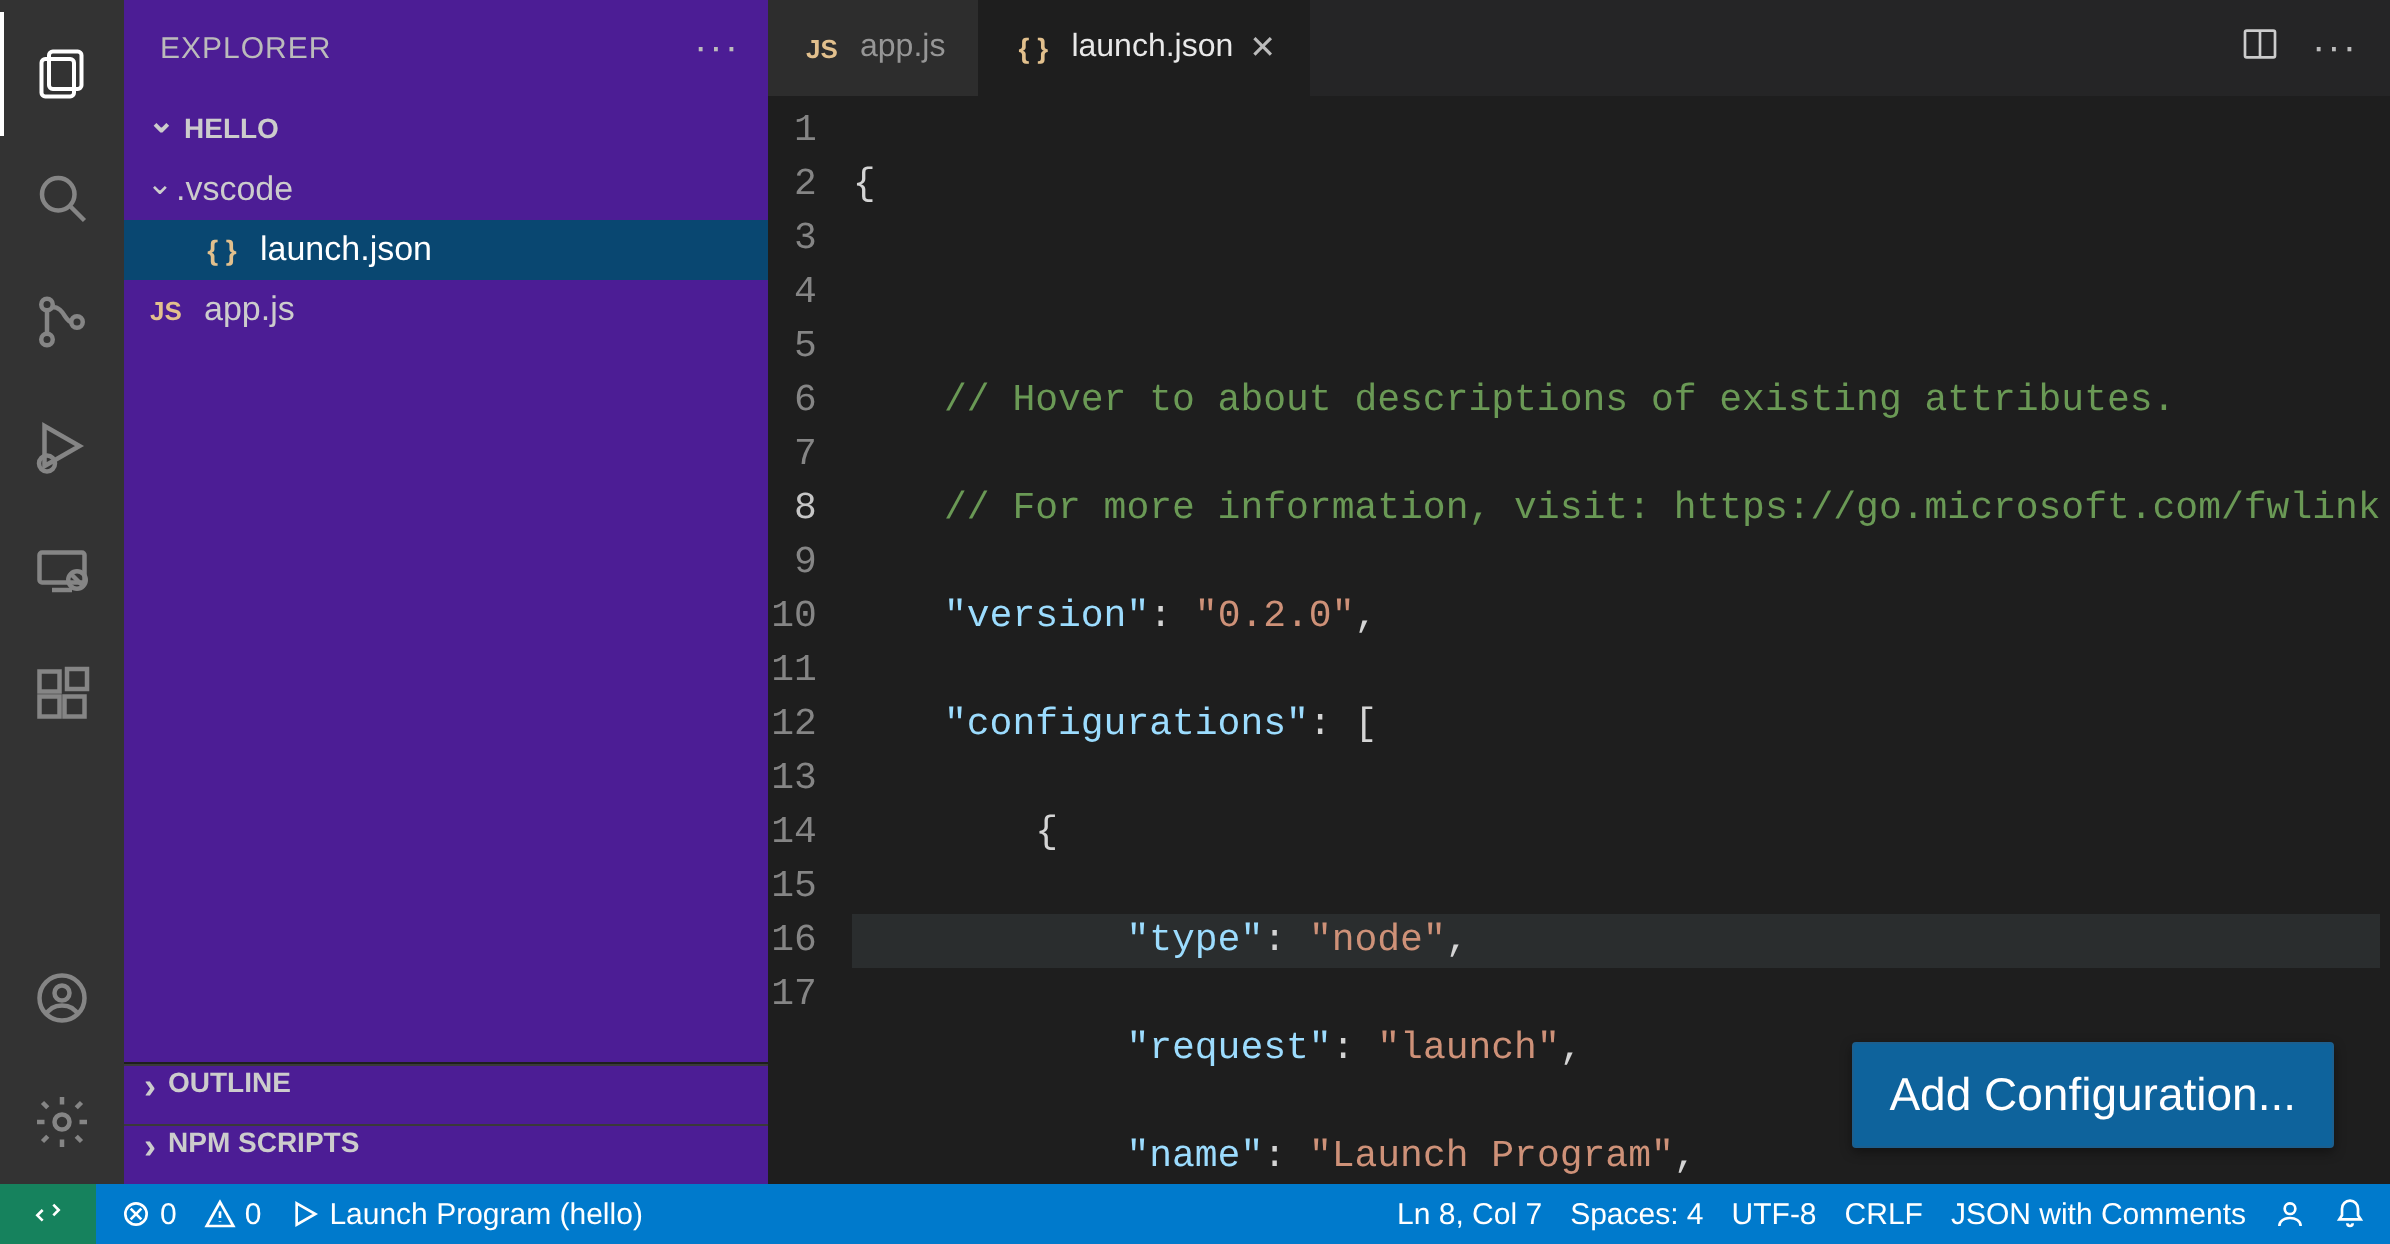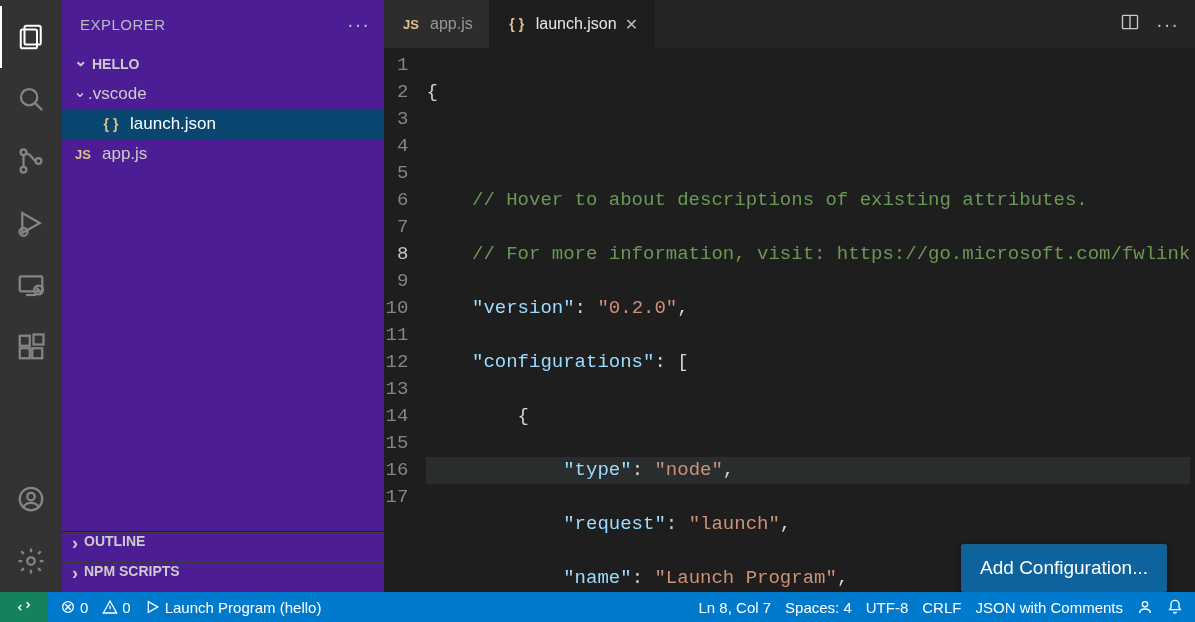--- a/index.html
+++ b/index.html
@@ -45,21 +45,21 @@
   .code { flex:1; font-family:Consolas,"Courier New",monospace; font-size:19px; line-height:27px; white-space:pre; color:#d4d4d4; padding-top:4px; position:relative;}
   .code-line { position:relative; height:27px; }
   .hl-line { position:absolute; left:0; right:0; top:0; bottom:0; background:#2a2d2e; z-index:0;}
   .code-line span { position:relative; z-index:1;}
   .c-punc { color:#d4d4d4;}
   .c-comment { color:#6A9955;}
   .c-link { color:#6A9955; }
   .c-key { color:#9cdcfe;}
   .c-string { color:#ce9178;}
 
-  .add-config-btn { position:absolute; right:28px; bottom:0; background:#0e639c; color:#fff; font-size:19px; padding:12px 18px; border-radius:2px; cursor:pointer; box-shadow:0 2px 6px rgba(0,0,0,0.4); border:1px solid #1b5f8f;}
+  .add-config-btn { position:absolute; right:28px; bottom:18px; background:#0e639c; color:#fff; font-size:23px; padding:12px 18px; border-radius:2px; cursor:pointer; box-shadow:0 2px 6px rgba(0,0,0,0.4); border:1px solid #1b5f8f;}
 
   .minimap { width:10px; background:#1e1e1e;}
 
   .status-bar { height:30px; background:#007acc; color:#fff; display:flex; align-items:center; font-size:15px; }
   .status-remote { width:48px; height:30px; background:#16825d; display:flex; align-items:center; justify-content:center; }
   .status-group { display:flex; align-items:center; gap:14px; padding:0 12px; height:100%; }
   .status-item { display:flex; align-items:center; gap:4px; cursor:pointer; white-space:nowrap;}
   .status-spacer { flex:1; }
   .status-bar svg { width:16px; height:16px; }
 

